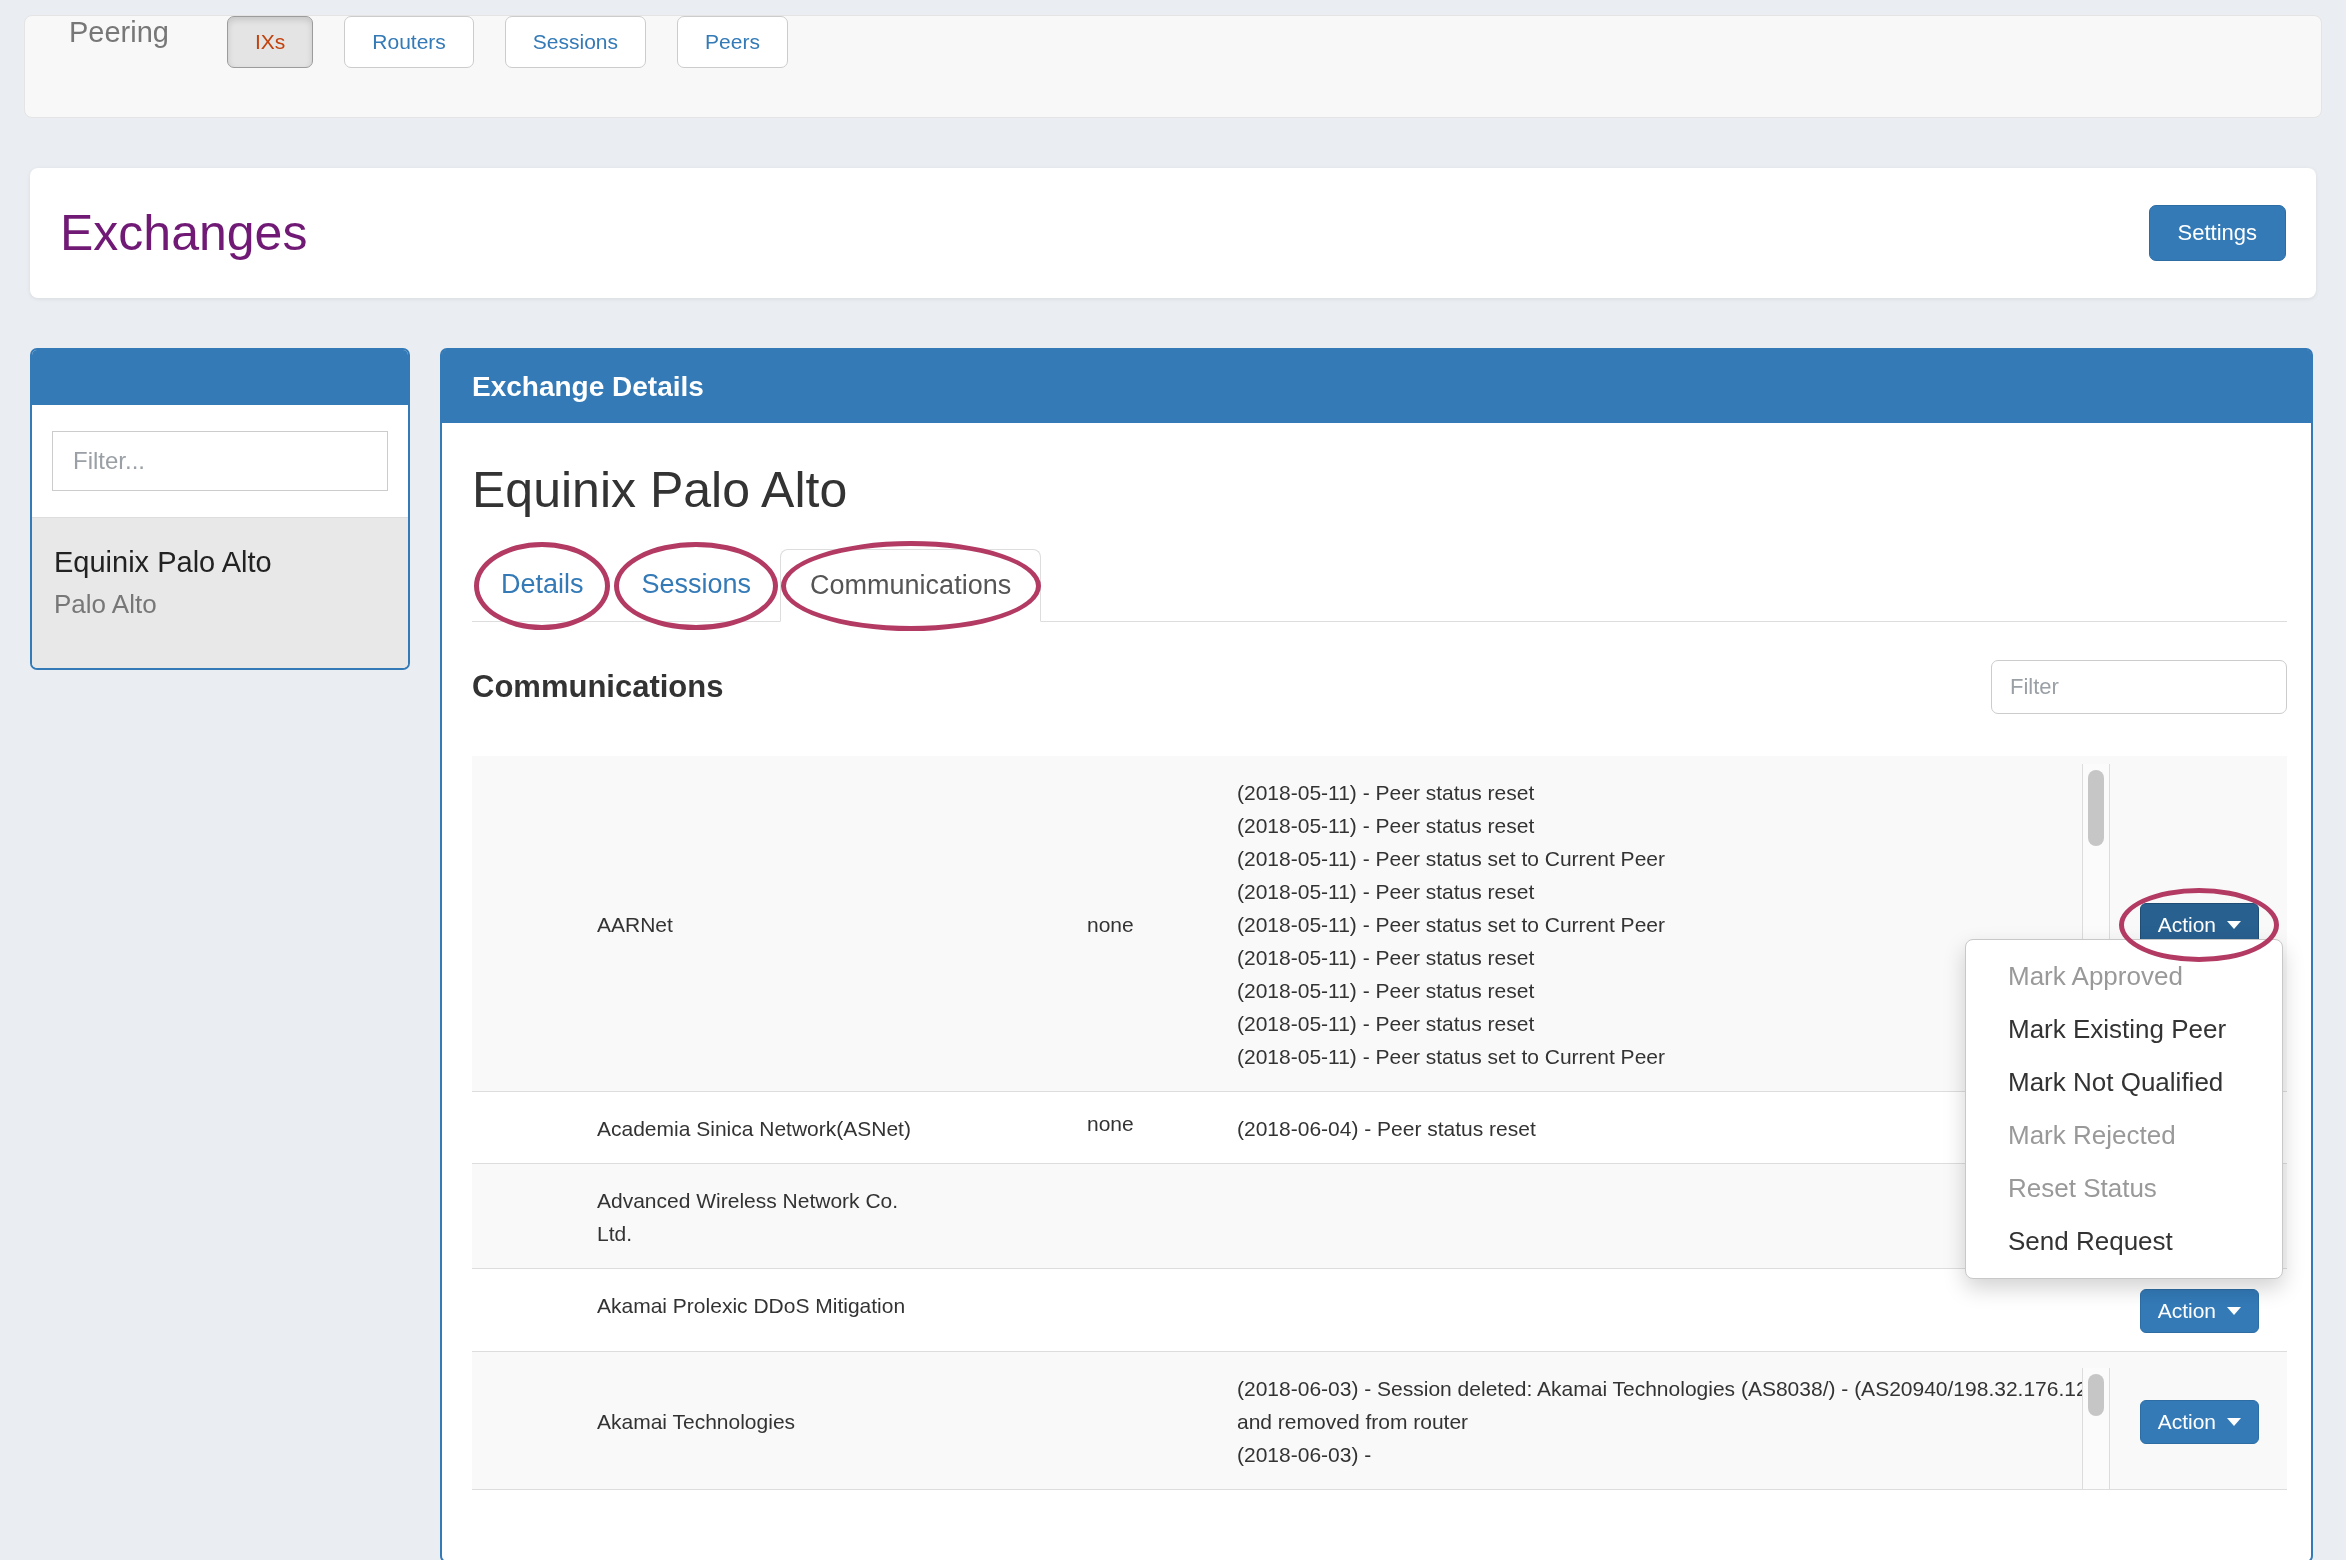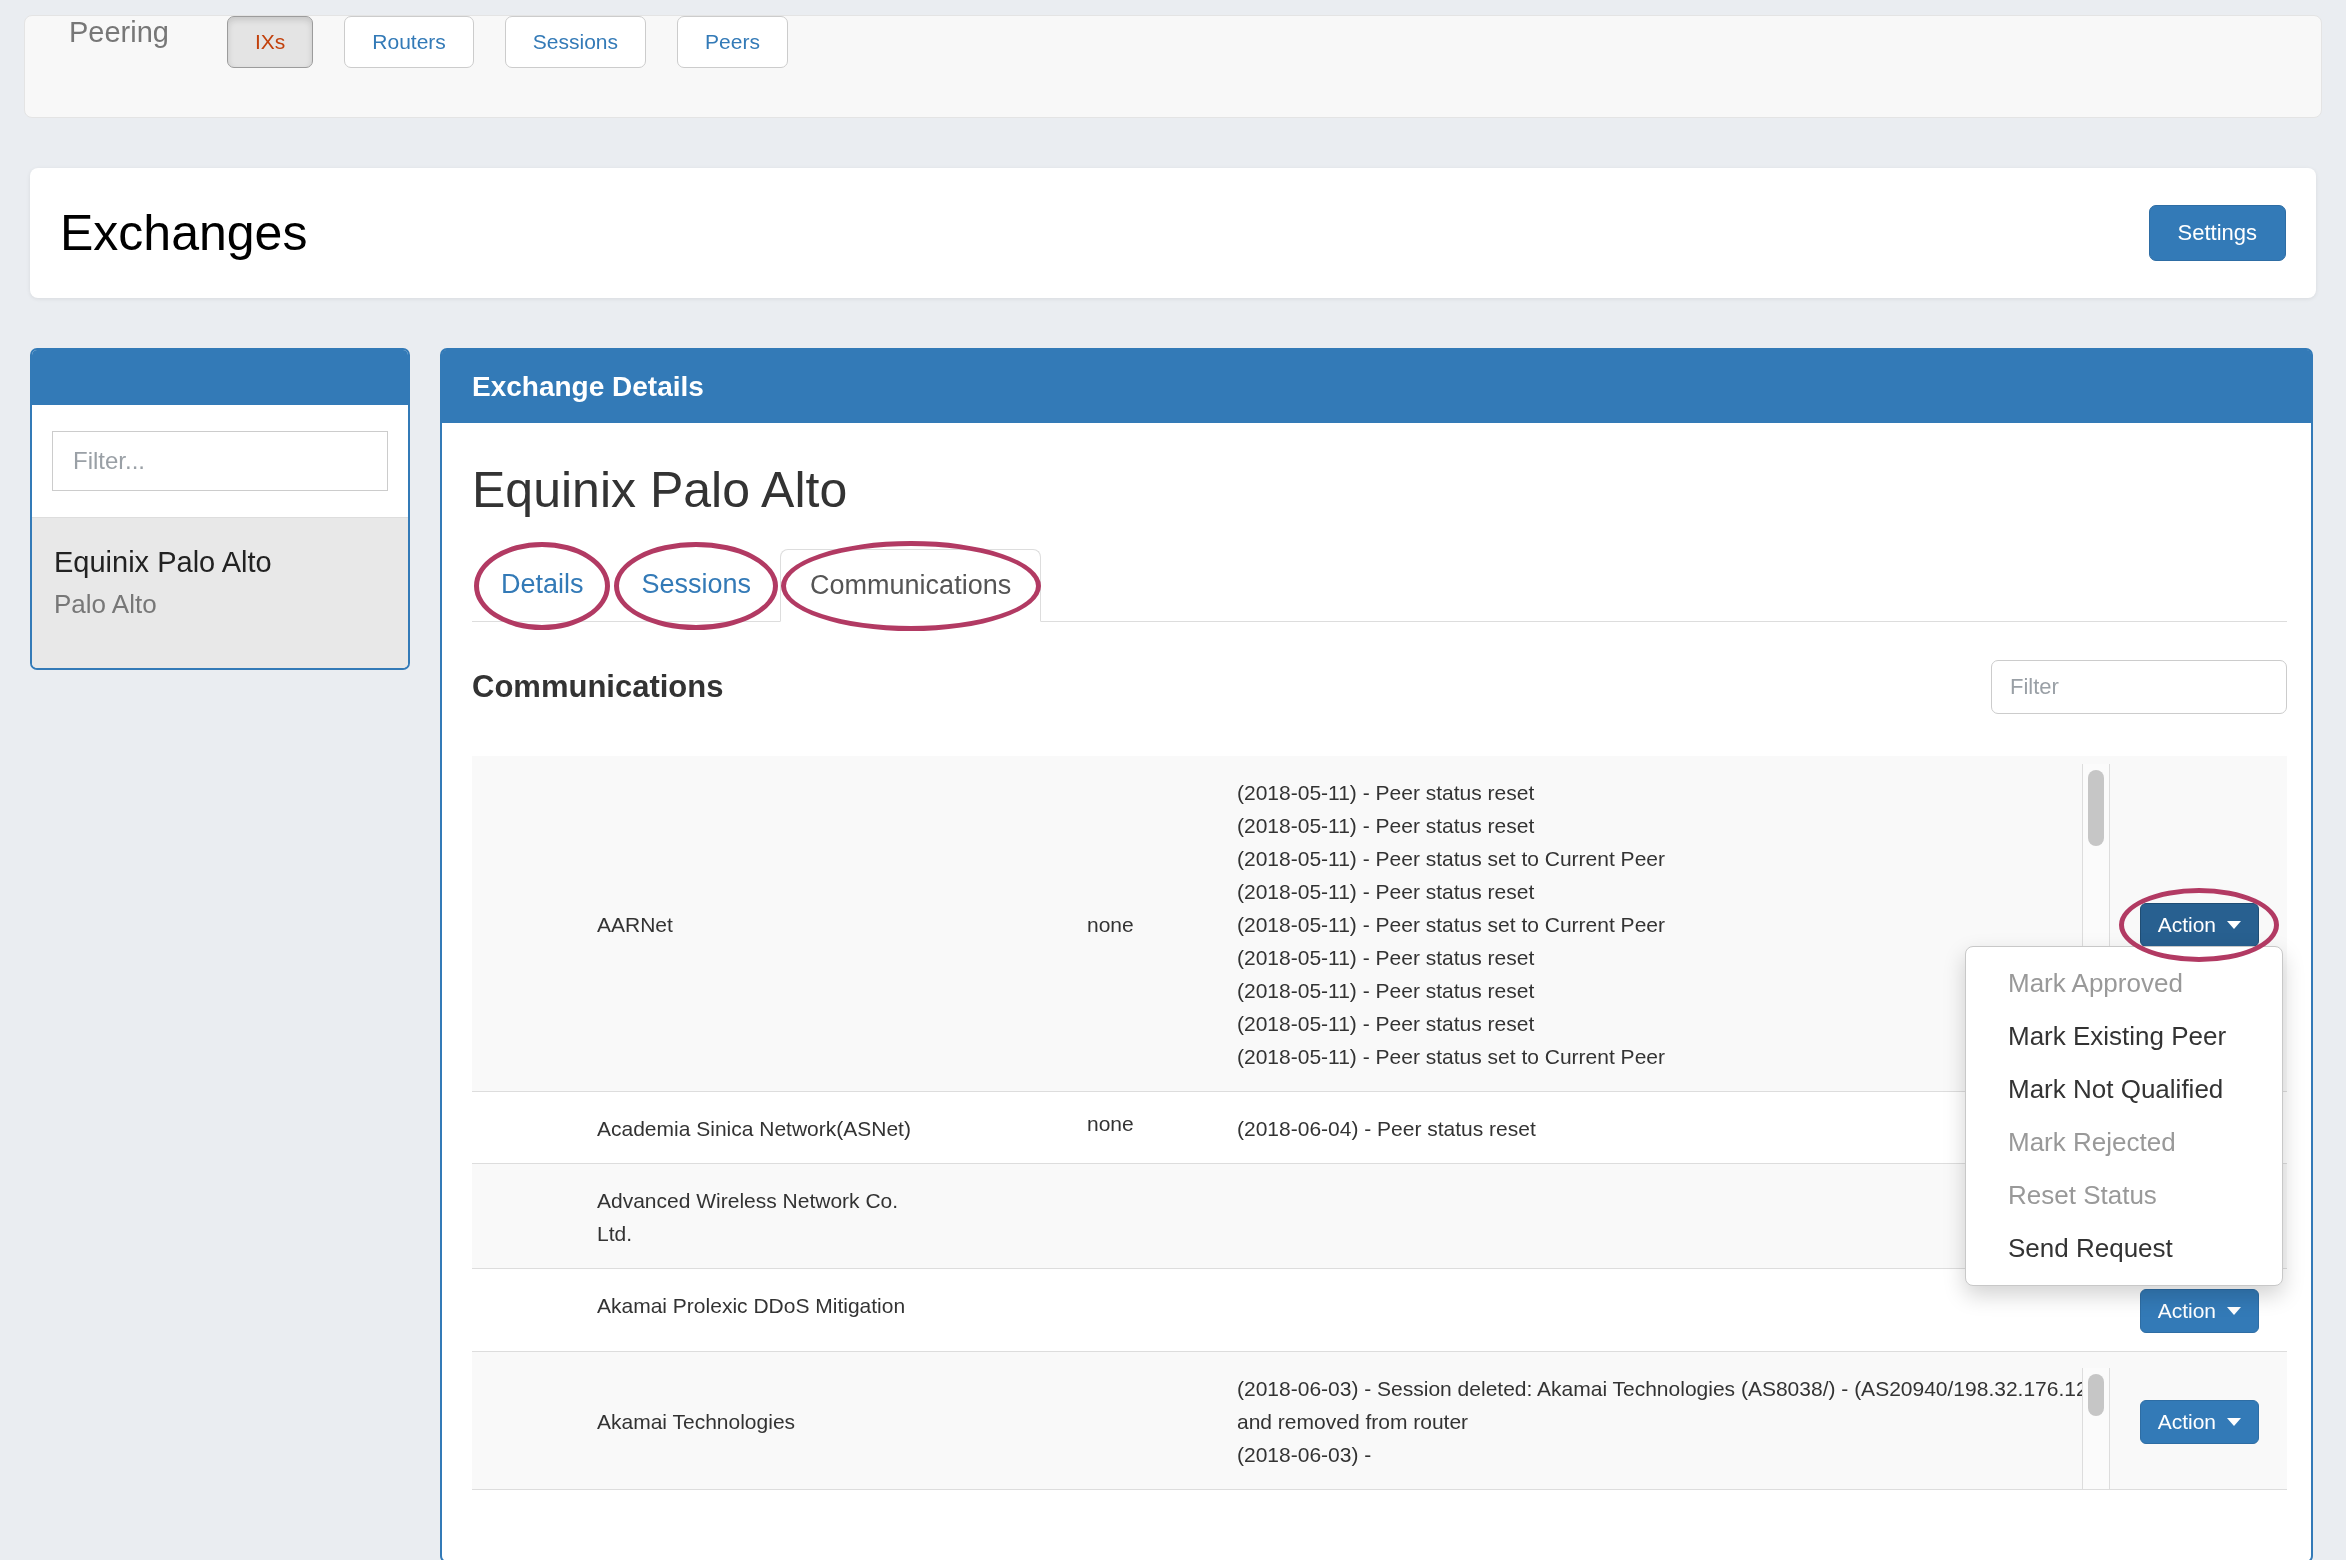--- a/index.html
+++ b/index.html
@@ -24,21 +24,21 @@
   .nav-btn.active {
     background:#e4e4e4; border-color:#9c9c9c; color:#c2410c;
     box-shadow:inset 0 3px 6px rgba(0,0,0,.13);
   }
   
   .exchanges-panel {
     margin:50px 30px 0; height:130px; background:#fff; border-radius:8px;
     box-shadow:0 1px 4px rgba(0,0,0,.08);
     display:flex; align-items:center; justify-content:space-between; padding:0 30px;
   }
-  .page-title { font-size:50px; font-weight:500; margin:0; color:#000000; }
+  .page-title { font-size:50px; font-weight:500; margin:0; color:#701a75; }
   .settings-btn {
     background:#337ab7; border:1px solid #2e6da4; color:#fff;
     font-size:22px; padding:14px 28px; border-radius:7px; cursor:pointer; font-family:inherit;
   }
   
   .content-row { display:flex; margin:50px 33px 0 30px; gap:30px; align-items:flex-start; }
   
   .side-panel { width:380px; border:2px solid #337ab7; border-radius:7px; background:#fff; overflow:hidden; }
   .side-head { height:55px; background:#337ab7; }
   .side-body { padding:26px 20px; }
@@ -104,21 +104,21 @@
     font-size:21px; padding:8px 17px; border-radius:6px; cursor:pointer; font-family:inherit;
     display:inline-flex; align-items:center; gap:11px; line-height:26px;
   }
   .action-btn.open { background:#286090; border-color:#204d74; }
   .caret {
     display:inline-block; width:0; height:0;
     border-left:7px solid transparent; border-right:7px solid transparent; border-top:8px solid #fff;
   }
   
   .dropdown {
-    position:absolute; top:63px; right:4px; width:318px; z-index:60;
+    position:absolute; top:56px; right:4px; width:318px; z-index:60;
     background:#fff; border:1px solid #c8c8c8; border-radius:8px;
     box-shadow:0 9px 22px rgba(0,0,0,.18); padding:10px 0; text-align:left;
   }
   .dd-item { font-size:26px; line-height:33px; padding:10px 10px 10px 42px; color:#333; cursor:pointer; white-space:nowrap; }
   .dd-item.disabled { color:#999; cursor:default; }
   
   .fake-scroll {
     position:absolute; right:0; width:28px; z-index:5;
     border-left:1px solid #ddd; border-right:1px solid #ddd; background:#fbfbfb;
     padding:0 !important;

